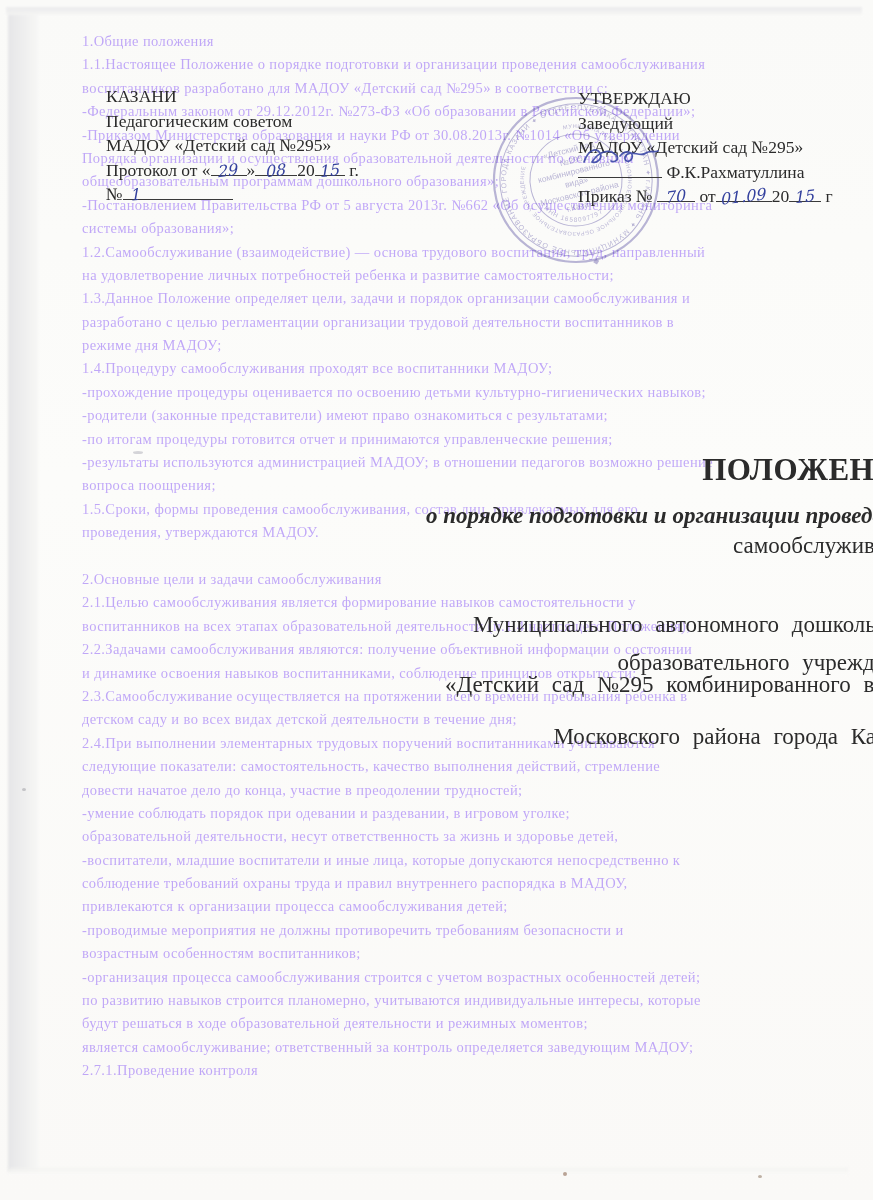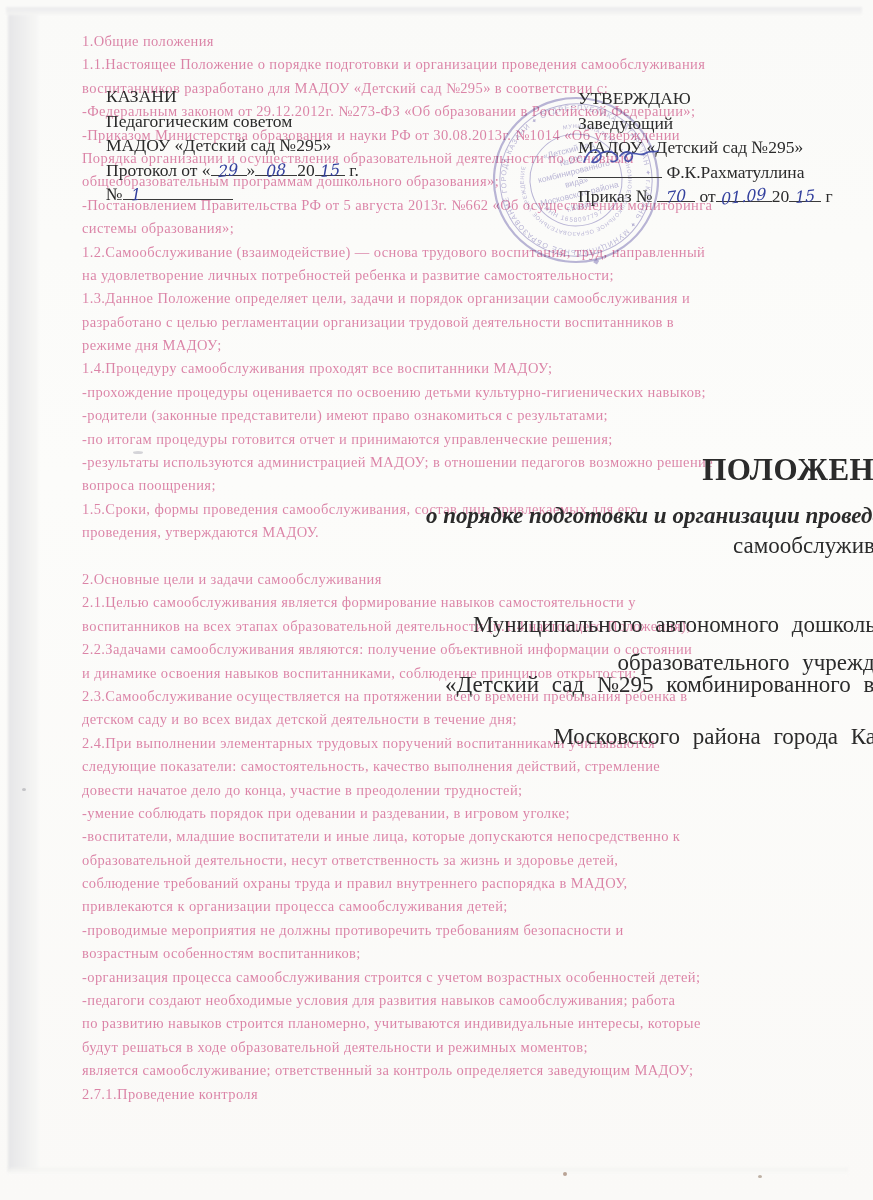--- a/index.html
+++ b/index.html
@@ -26,21 +26,21 @@
   }
   .edge-bottom{
     position:absolute;left:8px;top:1168px;width:840px;height:6px;
     background:linear-gradient(180deg,#f0f0ee,#fbfbf9);
     filter:blur(1.5px);opacity:.8;
   }
   .speck{position:absolute;border-radius:50%;}
   
   .bleed-layer{
     position:absolute;left:82px;top:30px;width:726px;height:1120px;
-    color:#be185d;opacity:.52;filter:blur(.7px);
+    color:#8b5cf6;opacity:.52;filter:blur(.7px);
     font-size:14.5px;letter-spacing:.4px;
     pointer-events:none;
   }
   .bleed-line{height:23.4px;line-height:23.4px;white-space:nowrap;overflow:hidden;}
   
   .stamp{
     position:absolute;left:486px;top:90px;width:180px;height:180px;
     transform:rotate(-14deg);
     mix-blend-mode:multiply;opacity:.8;
   }
@@ -109,28 +109,27 @@
     <div class="bleed-line">2.1.Целью самообслуживания является формирование навыков самостоятельности у</div>
     <div class="bleed-line">воспитанников на всех этапах образовательной деятельности (п.1.4.настоящего Положения);</div>
     <div class="bleed-line">2.2.Задачами самообслуживания являются: получение объективной информации о состоянии</div>
     <div class="bleed-line">и динамике освоения навыков воспитанниками, соблюдение принципов открытости;</div>
     <div class="bleed-line">2.3.Самообслуживание осуществляется на протяжении всего времени пребывания ребенка в</div>
     <div class="bleed-line">детском саду и во всех видах детской деятельности в течение дня;</div>
     <div class="bleed-line">2.4.При выполнении элементарных трудовых поручений воспитанниками учитываются</div>
     <div class="bleed-line">следующие показатели: самостоятельность, качество выполнения действий, стремление</div>
     <div class="bleed-line">довести начатое дело до конца, участие в преодолении трудностей;</div>
     <div class="bleed-line">-умение соблюдать порядок при одевании и раздевании, в игровом уголке;</div>
+    <div class="bleed-line">образовательной деятельности, несут ответственность за жизнь и здоровье детей,</div>
     <div class="bleed-line">-воспитатели, младшие воспитатели и иные лица, которые допускаются непосредственно к</div>
-    <div class="bleed-line">образовательной деятельности, несут ответственность за жизнь и здоровье детей,</div>
     <div class="bleed-line">соблюдение требований охраны труда и правил внутреннего распорядка в МАДОУ,</div>
     <div class="bleed-line">привлекаются к организации процесса самообслуживания детей;</div>
     <div class="bleed-line">-проводимые мероприятия не должны противоречить требованиям безопасности и</div>
     <div class="bleed-line">возрастным особенностям воспитанников;</div>
     <div class="bleed-line">-организация процесса самообслуживания строится с учетом возрастных особенностей детей;</div>
-    <div class="bleed-line">-педагоги создают необходимые условия для развития навыков самообслуживания; работа</div>
     <div class="bleed-line">по развитию навыков строится планомерно, учитываются индивидуальные интересы, которые</div>
     <div class="bleed-line">будут решаться в ходе образовательной деятельности и режимных моментов;</div>
     <div class="bleed-line">является самообслуживание; ответственный за контроль определяется заведующим МАДОУ;</div>
     <div class="bleed-line">2.7.1.Проведение контроля</div>
   </div>
 
 <svg class="stamp" viewBox="0 0 180 180" width="180" height="180">
   <defs>
     <path id="arcOuter" d="M 90,20 A 70,70 0 1,1 89.99,20"></path>
     <path id="arcMiddle" d="M 90,38 A 52,52 0 1,1 89.99,38"></path>

